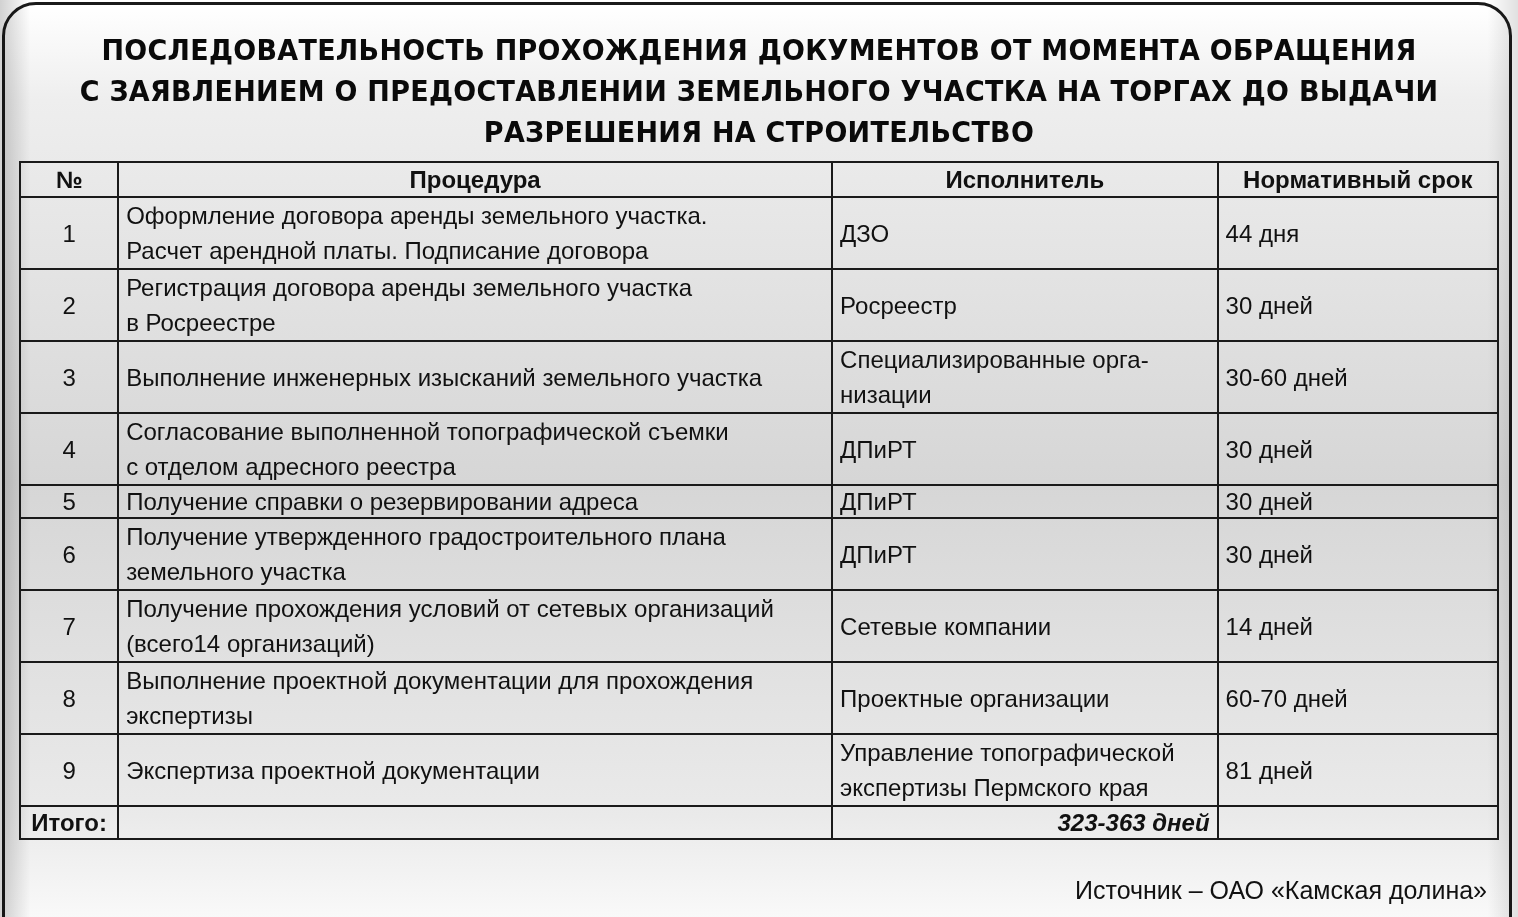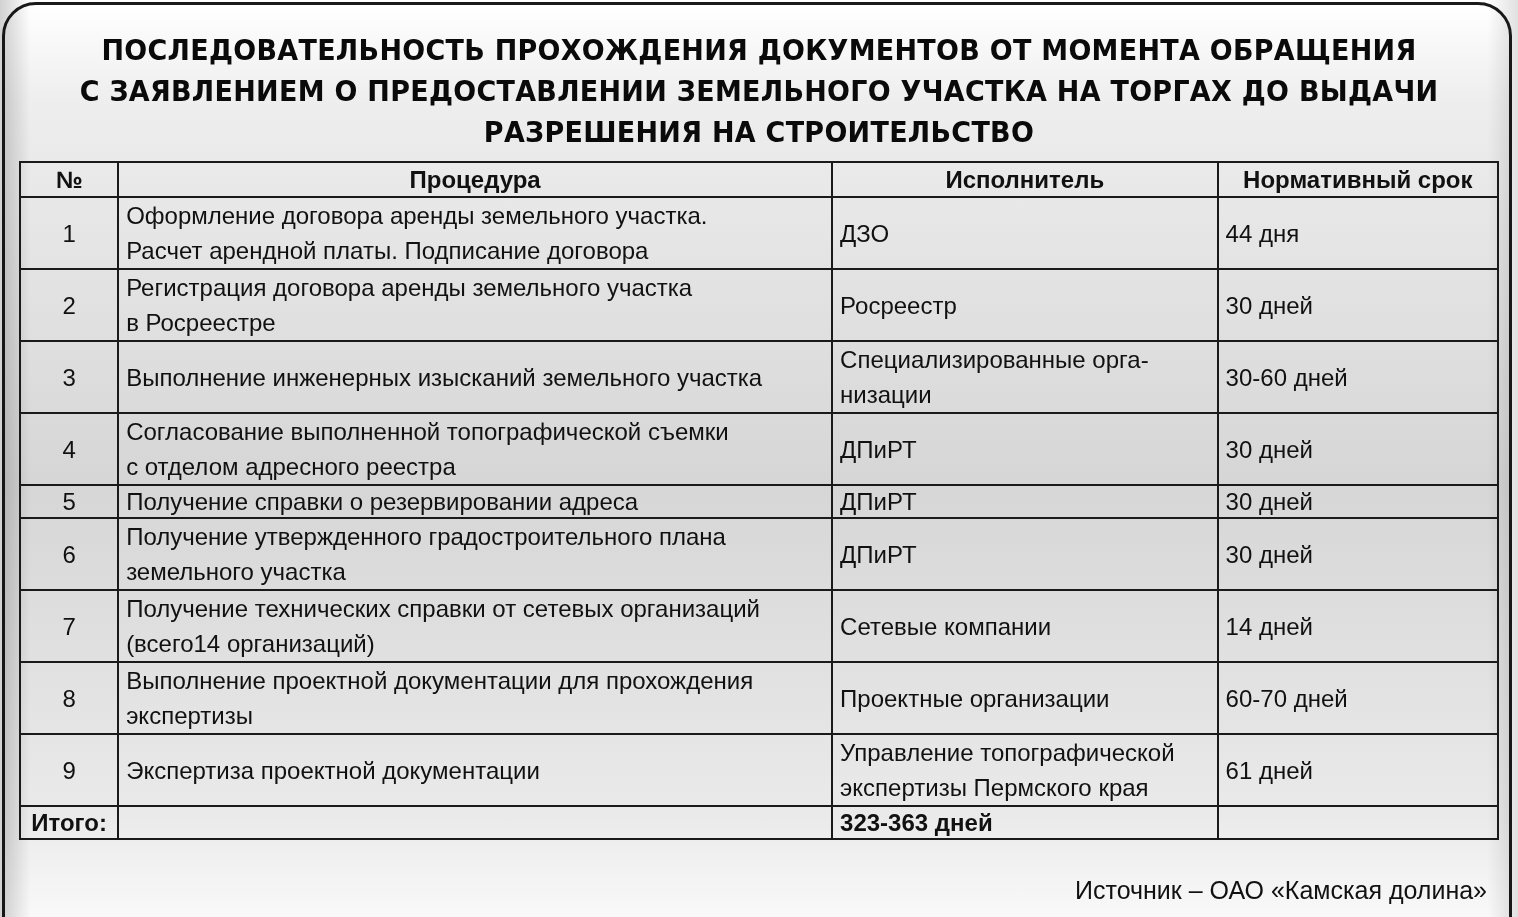--- a/index.html
+++ b/index.html
@@ -57,21 +57,21 @@
   }
   .c-num { width: 98px; text-align: center; }
   .c-proc { width: 713px; }
   .c-exec { width: 385px; }
   .c-term { width: 280px; text-align: center; }
   td.num { text-align: center; }
   td.term { text-align: left; }
   tr.r2 td { height: 66px; }
   tr.r1 td { height: 31px; line-height: 31px; }
   tr.total td { height: 31px; line-height: 31px; font-weight: bold; }
-  td.total-value { text-align: left; }
+  td.total-value { text-align: right; font-style: italic; }
   .source {
     position: absolute; right: 31px; top: 876px;
     font-size: 25px;
     color: #111;
     white-space: nowrap;
   }
   .cell-line { display: block; white-space: nowrap; }
 </style>
 </head>
 <body>
@@ -169,21 +169,21 @@
       </td>
       <td>
         <span class="cell-line">ДПиРТ</span>
       </td>
       <td class="term">30 дней</td>
     </tr>
 
     <tr class="r2">
       <td class="num">7</td>
       <td>
-        <span class="cell-line">Получение технических справки от сетевых организаций</span>
+        <span class="cell-line">Получение прохождения условий от сетевых организаций</span>
         <span class="cell-line">(всего14 организаций)</span>
       </td>
       <td>
         <span class="cell-line">Сетевые компании</span>
       </td>
       <td class="term">14 дней</td>
     </tr>
 
     <tr class="r2">
       <td class="num">8</td>
@@ -199,21 +199,21 @@
 
     <tr class="r2">
       <td class="num">9</td>
       <td>
         <span class="cell-line">Экспертиза проектной документации</span>
       </td>
       <td>
         <span class="cell-line">Управление топографической</span>
         <span class="cell-line">экспертизы Пермского края</span>
       </td>
-      <td class="term">61 дней</td>
+      <td class="term">81 дней</td>
     </tr>
 
 
     <tr class="total">
       <td class="num">Итого:</td>
       <td></td>
       <td class="total-value">323-363 дней</td>
       <td></td>
     </tr>
   </tbody>

